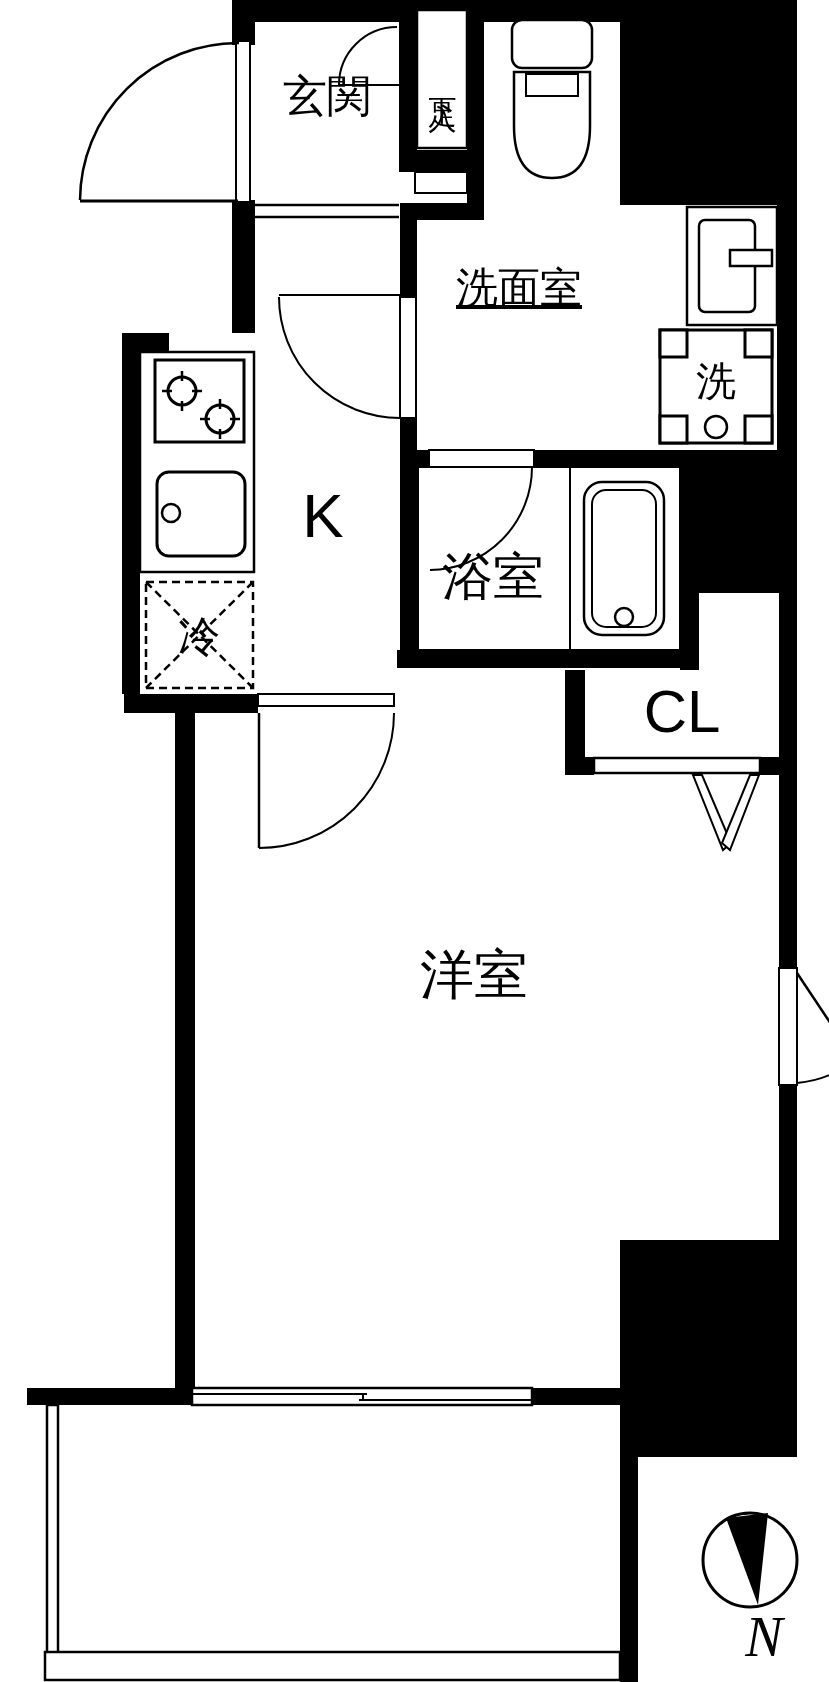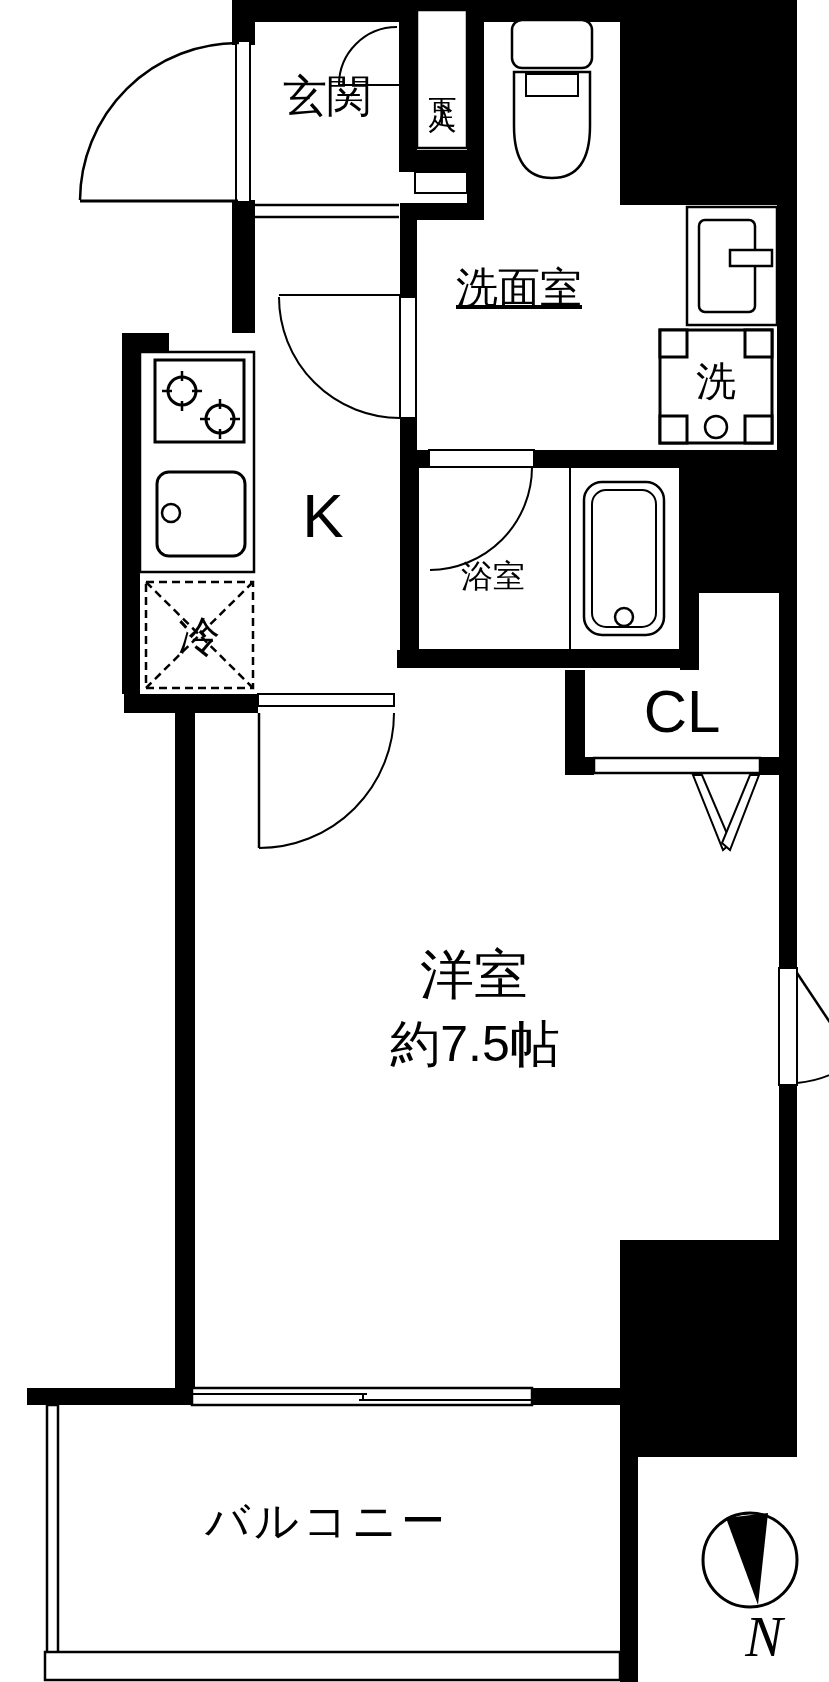--- a/index.html
+++ b/index.html
@@ -18,21 +18,21 @@
     color:#000;
     white-space:nowrap;
     line-height:1;
     font-family:"Liberation Sans","DejaVu Sans",sans-serif;
   }
   .lbl-genkan   { left:300px; top:96px;  font-size:44px; }
   .lbl-shoe     { left:415px; top:80px;  font-size:28px; writing-mode:vertical-rl; letter-spacing:3px; }
   .lbl-washroom { left:492px; top:288px; font-size:42px;text-decoration:underline; }
   .lbl-kitchen  { left:296px; top:516px; font-size:62px; }
   .lbl-fridge   { left:172px; top:637px; font-size:42px; }
-  .lbl-bath     { left:466px; top:576px; font-size:32px; }
+  .lbl-bath     { left:466px; top:576px; font-size:51px; }
   .lbl-washer   { left:689px; top:381px; font-size:40px; }
   .lbl-closet   { left:655px; top:712px; font-size:60px; }
   .lbl-room     { left:447px; top:974px; font-size:54px;text-align:center; }
   .lbl-size     { left:448px; top:1044px; font-size:50px; }
   .lbl-balcony  { left:300px; top:1521px; font-size:44px; letter-spacing:4px; }
   .lbl-north    { left:737px; top:1637px; font-size:56px;
                   font-family:"Liberation Serif","DejaVu Serif",serif; font-style:italic; }
 </style>
 </head>
 <body>
@@ -193,16 +193,14 @@
 
   <div class="lbl lbl-genkan">玄関</div>
   <div class="lbl lbl-shoe">下足入</div>
   <div class="lbl lbl-washroom">洗面室</div>
   <div class="lbl lbl-kitchen">K</div>
   <div class="lbl lbl-fridge">冷</div>
   <div class="lbl lbl-bath">浴室</div>
   <div class="lbl lbl-washer">洗</div>
   <div class="lbl lbl-closet">CL</div>
   <div class="lbl lbl-room">洋室</div>
-  <div class="lbl lbl-size">約7.5帖</div>
-  <div class="lbl lbl-balcony">バルコニー</div>
   <div class="lbl lbl-north">N</div>
 </div>
 
 </body></html>

